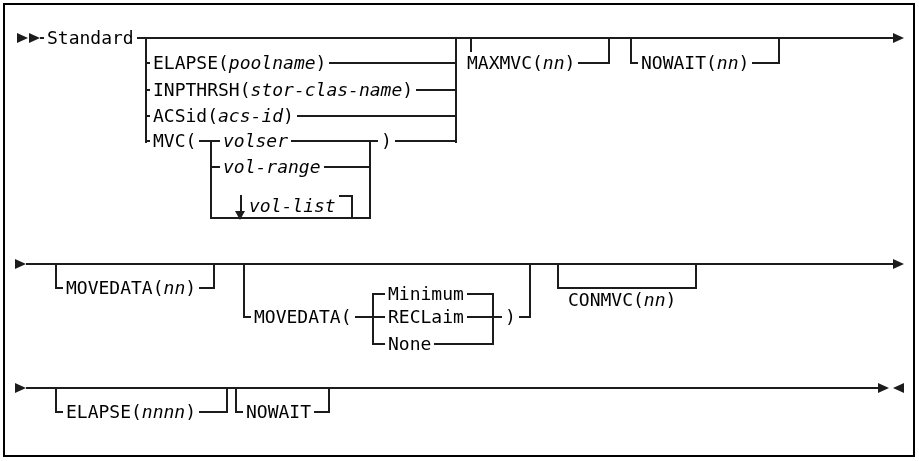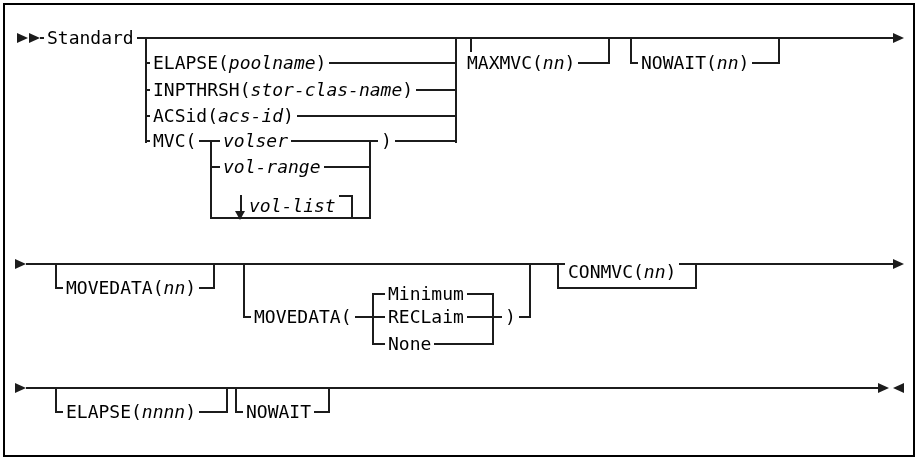--- a/index.html
+++ b/index.html
@@ -86,21 +86,21 @@
 <b class="h" style="left:372px;top:293px;width:122px"></b>
 <span class="lb" style="left:385px;top:294px"><span>Minimum</span></span>
 <span class="lb" style="left:385px;top:317px"><span>RECLaim</span></span>
 <b class="h" style="left:372px;top:343px;width:122px"></b>
 <span class="lb" style="left:385px;top:344px"><span>None</span></span>
 <span class="lb" style="left:502px;top:317px"><span>)</span></span>
 
 <b class="v" style="left:557px;top:263px;height:26px"></b>
 <b class="v" style="left:695px;top:263px;height:26px"></b>
 <b class="h" style="left:557px;top:287px;width:140px"></b>
-<span class="lb" style="left:565px;top:272px"><span>CONMVC(</span><i>nn</i><span>)</span></span>
+<span class="lb" style="left:565px;top:300px"><span>CONMVC(</span><i>nn</i><span>)</span></span>
 
 <s class="ar r" style="left:15px;top:383px"></s>
 <b class="h" style="left:26px;top:387px;width:852px"></b>
 <s class="ar r" style="left:878px;top:383px"></s>
 <s class="ar l" style="left:893px;top:383px"></s>
 
 <b class="v" style="left:55px;top:387px;height:26px"></b>
 <b class="v" style="left:226px;top:387px;height:26px"></b>
 <b class="h" style="left:55px;top:411px;width:173px"></b>
 <span class="lb" style="left:63px;top:412px"><span>ELAPSE(</span><i>nnnn</i><span>)</span></span>

